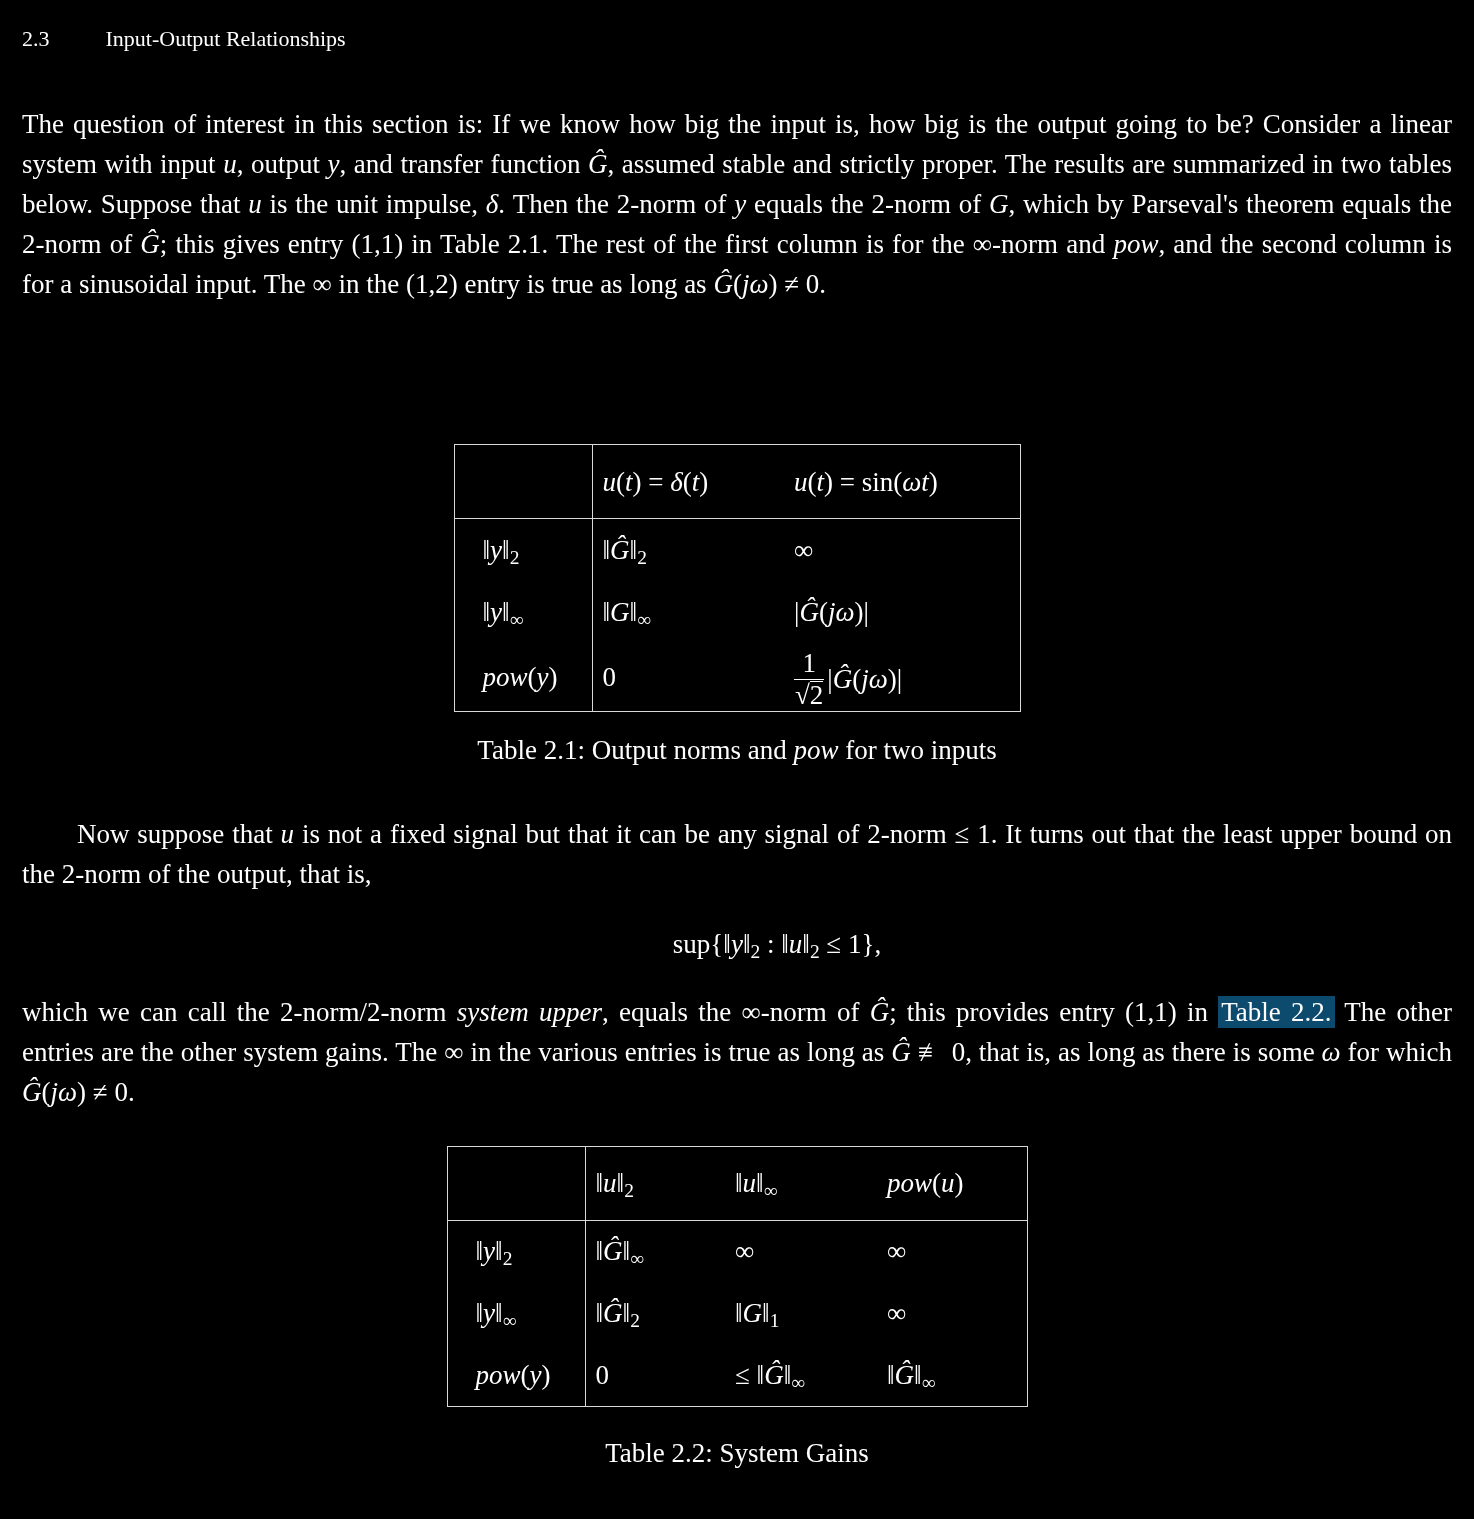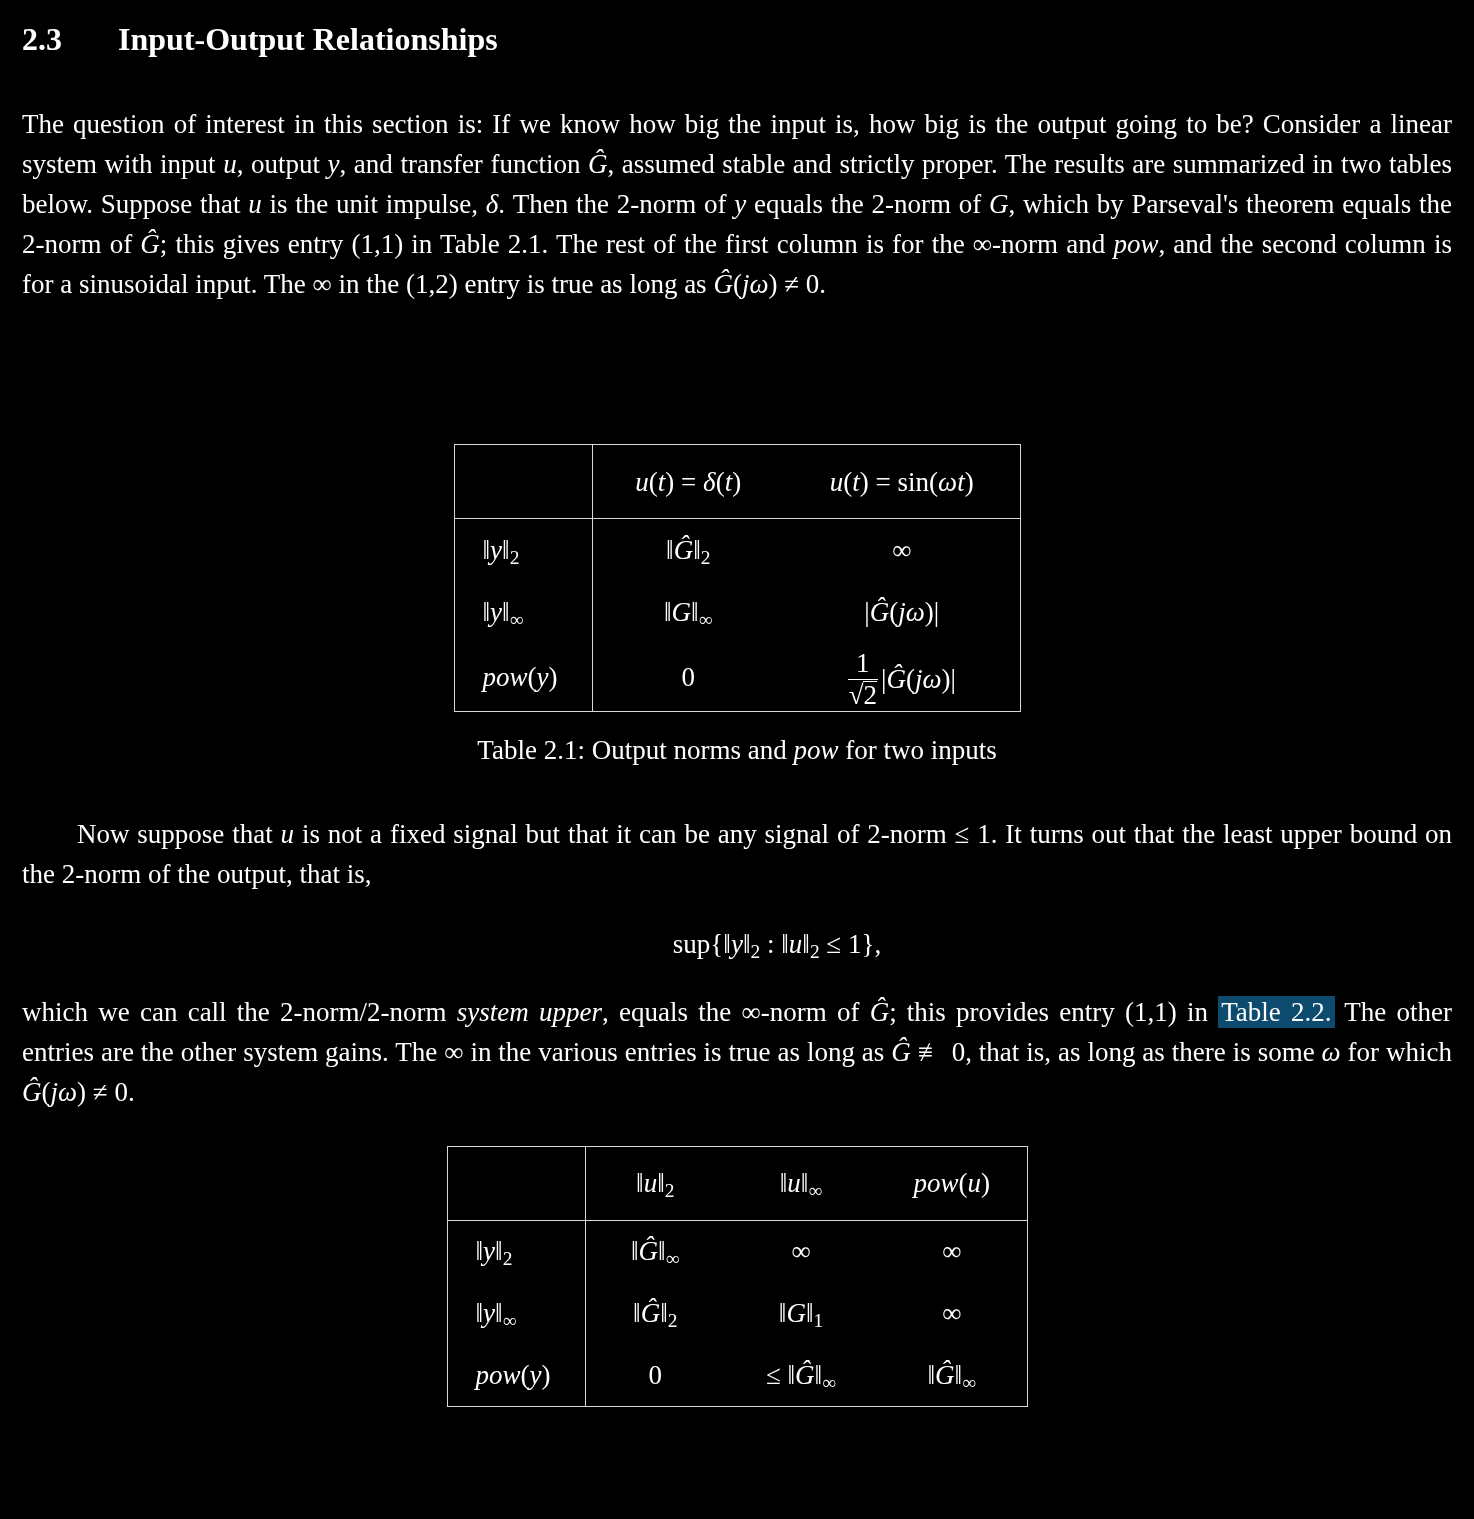--- a/index.html
+++ b/index.html
@@ -9,24 +9,24 @@
     box-sizing: border-box;
     background: #000000;
     color: #ffffff;
     font-family: "Liberation Serif", "DejaVu Serif", serif;
     font-size: 27px;
     line-height: 40px;
     padding: 6px 22px 0 22px;
     overflow: hidden;
   }
   h1 {
-    font-size: 32px;
+    font-size: 22px;
     line-height: 46px;
     margin: 10px 0 17px 0;
-    font-weight: bold;
+    font-weight: normal;
   }
   h1 .secnum { margin-right: 56px; }
   p { margin: 0; text-align: justify; }
   #p1 { margin-top: 42px; min-height: 280px; }
   #p2 { margin-top: 44px; text-indent: 55px; min-height: 80px; }
   #p3 { margin-top: 28px; min-height: 120px; }
   .equation { margin: 30px 0 0 80px; text-align: center; }
   figure { margin: 0; }
   #fig1 { margin-top: 60px; }
   #fig2 { margin-top: 34px; }
@@ -36,21 +36,21 @@
     border: 1.5px solid #d8d8d8;
   }
   .tbl th, .tbl td {
     font-weight: normal;
     padding: 0 10px;
     vertical-align: middle;
   }
   .tbl thead tr { border-bottom: 1.5px solid #d8d8d8; height: 74px; }
   .tbl tbody tr { height: 62px; }
   .tbl .lbl { border-right: 1.5px solid #d8d8d8; text-align: left; padding-left: 28px; }
-  .tbl .hdr, .tbl .val { text-align: center; }
+  .tbl .hdr, .tbl .val { text-align: left; }
   .caption { text-align: center; margin-top: 18px; }
   #cap2 { margin-top: 26px; }
   sub { font-size: 0.72em; vertical-align: -0.28em; line-height: 0; }
   i { font-style: italic; }
   .link-hl { background: #0c4a6e; padding: 1px 3px; cursor: pointer; }
   .fracwrap { display: inline-flex; align-items: center; gap: 3px; }
   .frac { display: inline-flex; flex-direction: column; align-items: center; line-height: 31px; }
   .frac .den { border-top: 1.6px solid #ffffff; padding: 0 1px; }
   .ovl { display: inline-block; border-top: 1.6px solid #ffffff; line-height: 27px; }
 </style>
@@ -140,13 +140,14 @@
           <td class="val">∞</td>
         </tr>
         <tr>
           <td class="lbl"><i>pow</i>(<i>y</i>)</td>
           <td class="val">0</td>
           <td class="val">≤ ‖<i>Ĝ</i>‖<sub>∞</sub></td>
           <td class="val">‖<i>Ĝ</i>‖<sub>∞</sub></td>
         </tr>
       </tbody>
     </table>
+  <figcaption id="cap2" class="caption">Table 2.2: System Gains</figcaption>
 </figure>
 
 </body></html>

